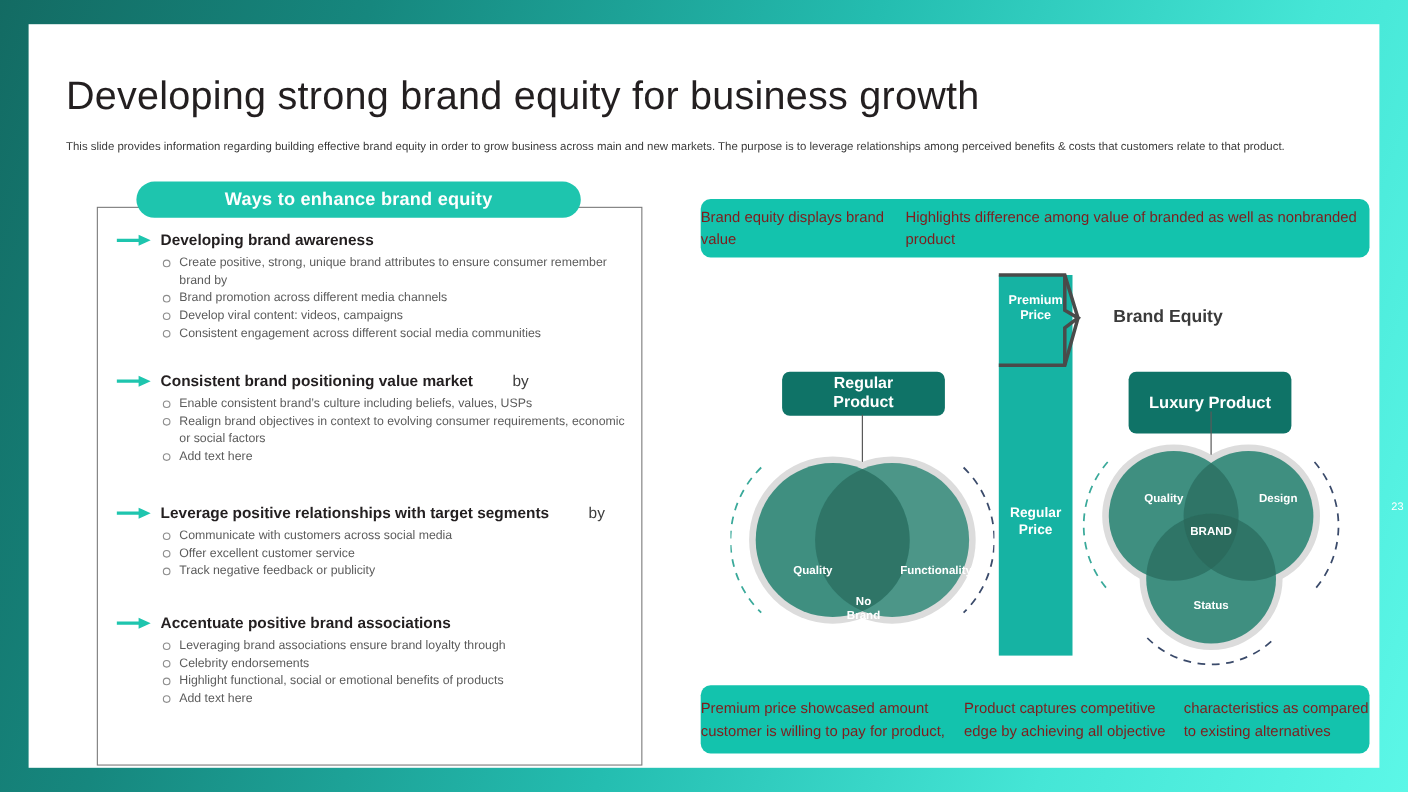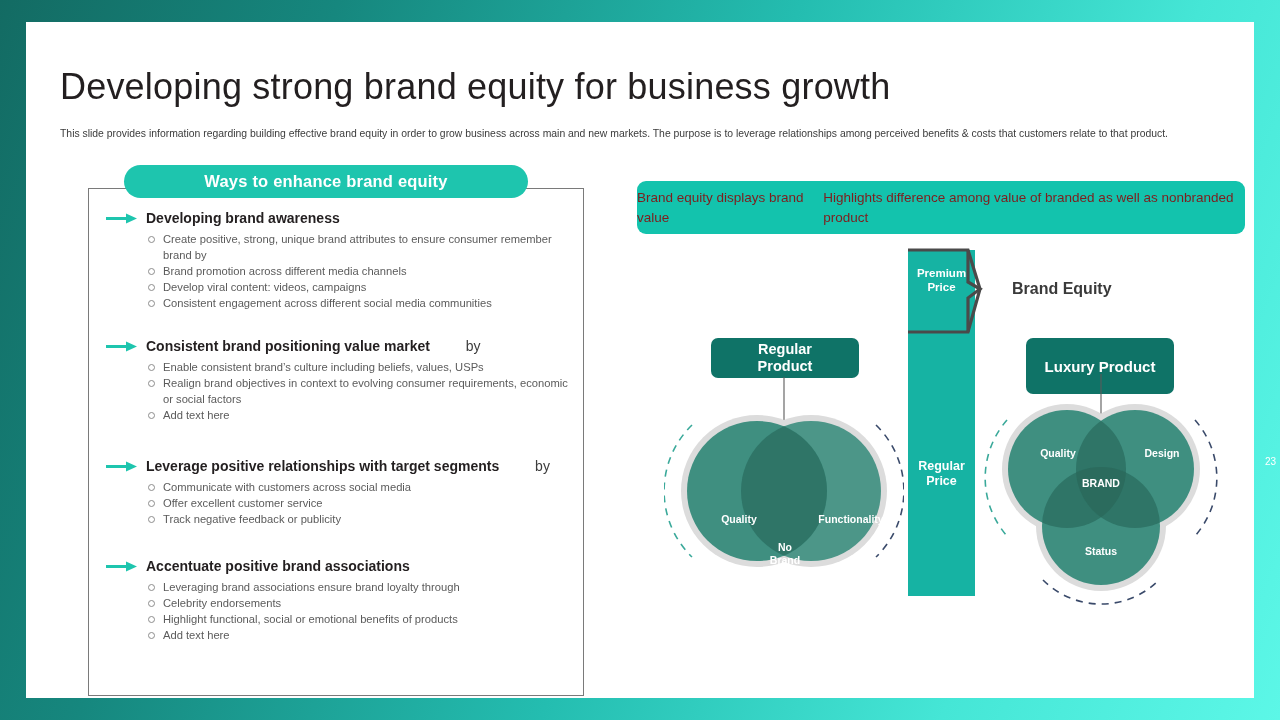--- a/index.html
+++ b/index.html
@@ -276,15 +276,20 @@
           <g clip-path="url(#clipB)">
             <circle cx="120" cy="152" r="59" fill="#2b6b5d"></circle>
           </g>
         </g>
     </svg>
     <div class="vlabel" style="left:1000px;top:425px;width:64px;">Quality</div>
     <div class="vlabel" style="left:1104px;top:425px;width:64px;">Design</div>
     <div class="vlabel" style="left:1043px;top:523px;width:64px;">Status</div>
     <div class="vlabel" style="left:1043px;top:455px;width:64px;">BRAND</div>
 
+    <div class="banner" id="banner-bottom">
+      <div>Premium price showcased amount  customer is willing to pay for product,</div>
+      <div>Product captures  competitive edge by achieving all objective</div>
+      <div>characteristics as compared to existing alternatives</div>
+    </div>
 
   </div>
 </div>
 
 </body></html>

